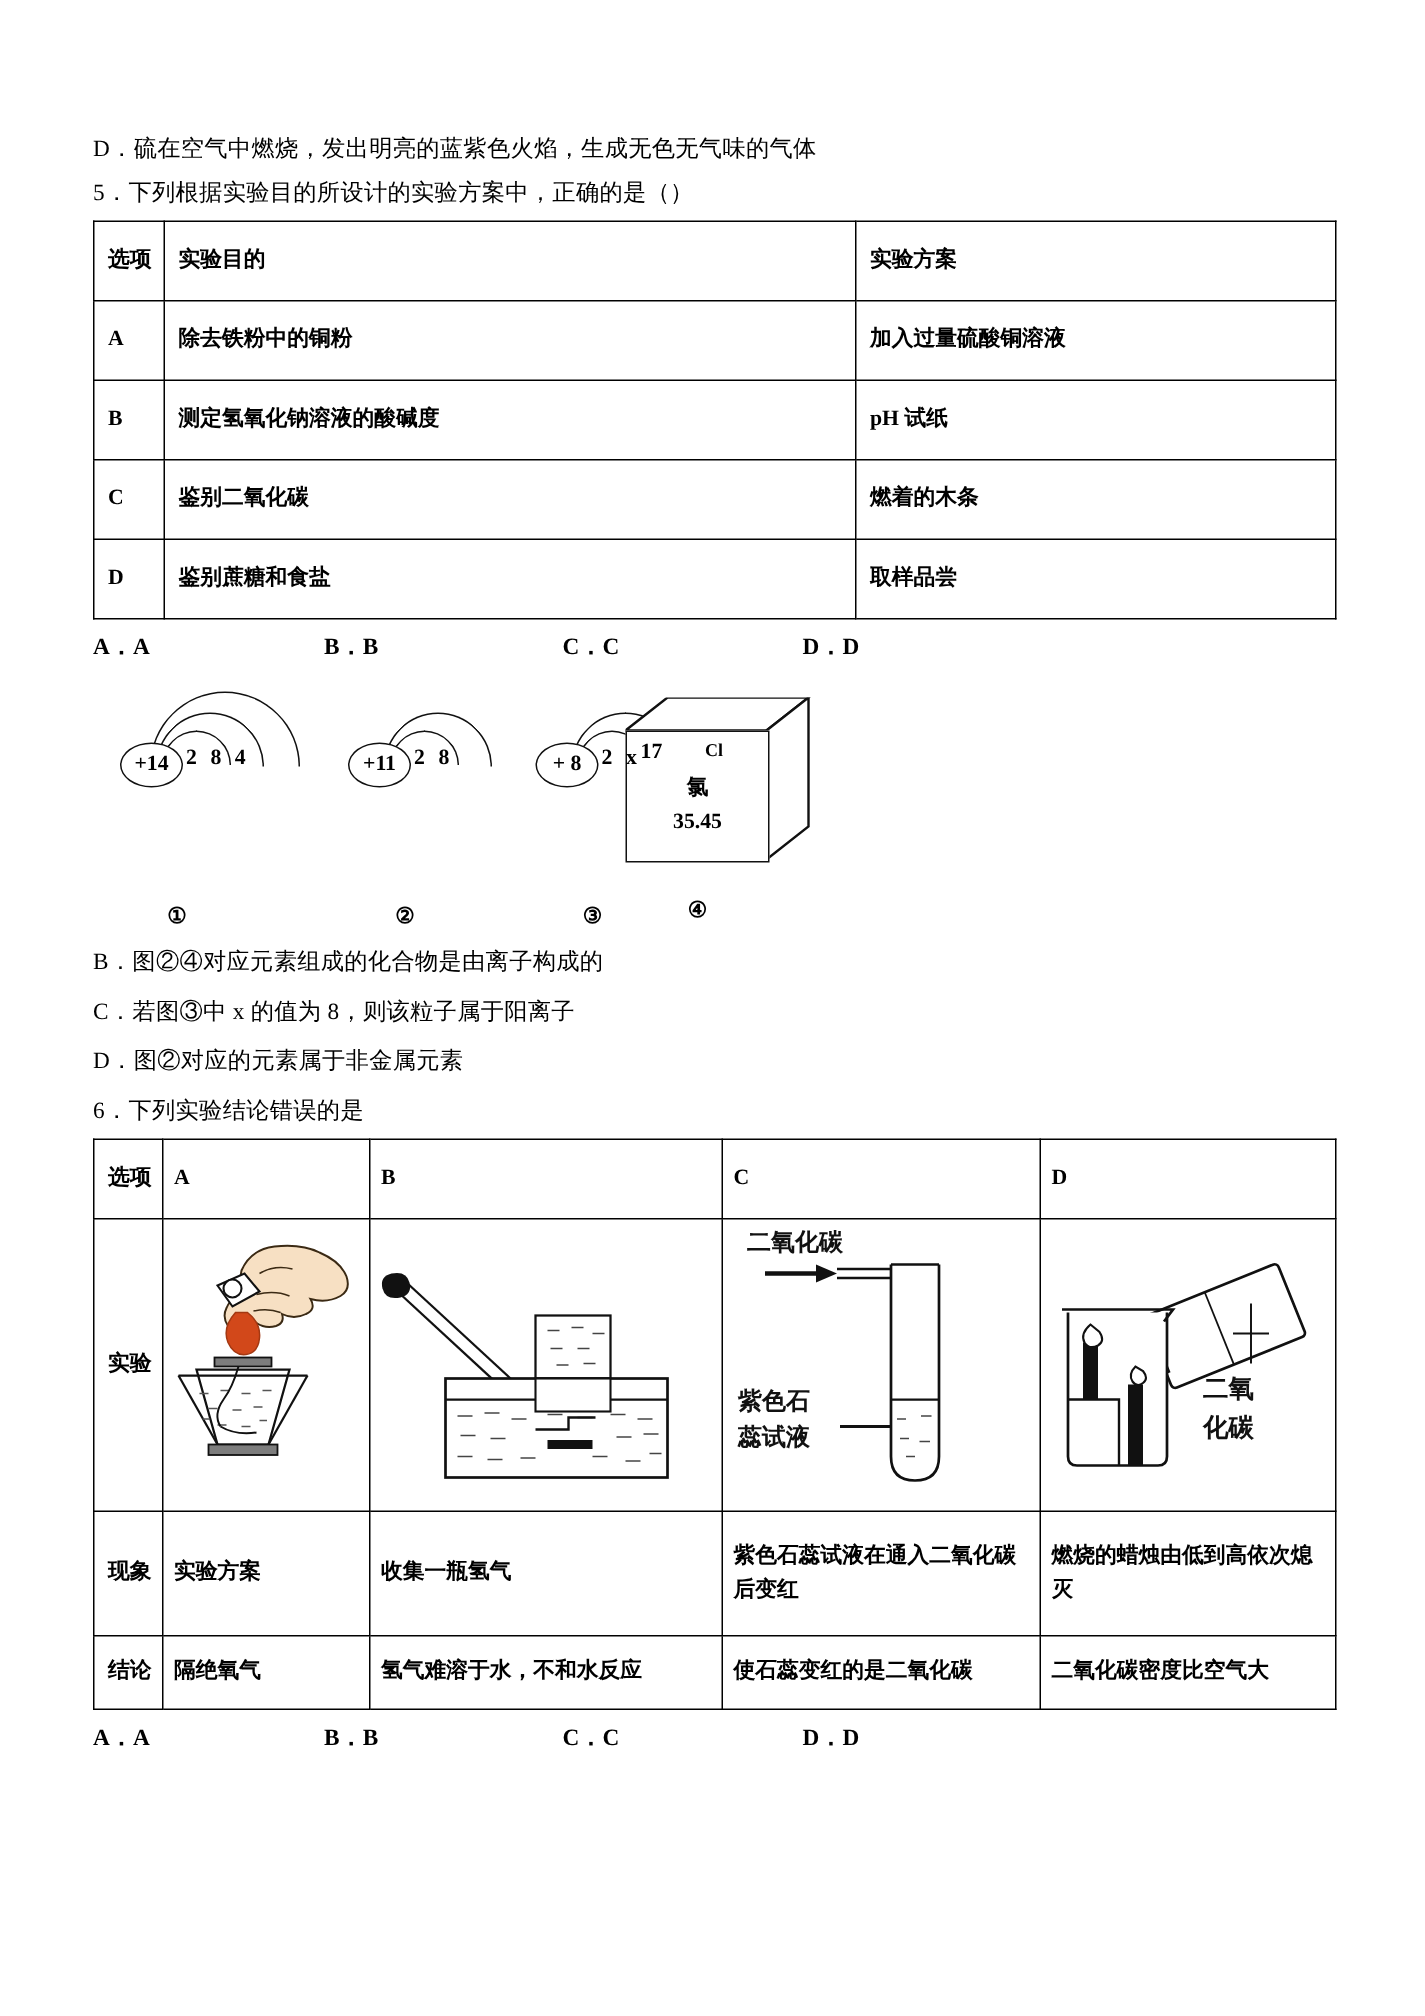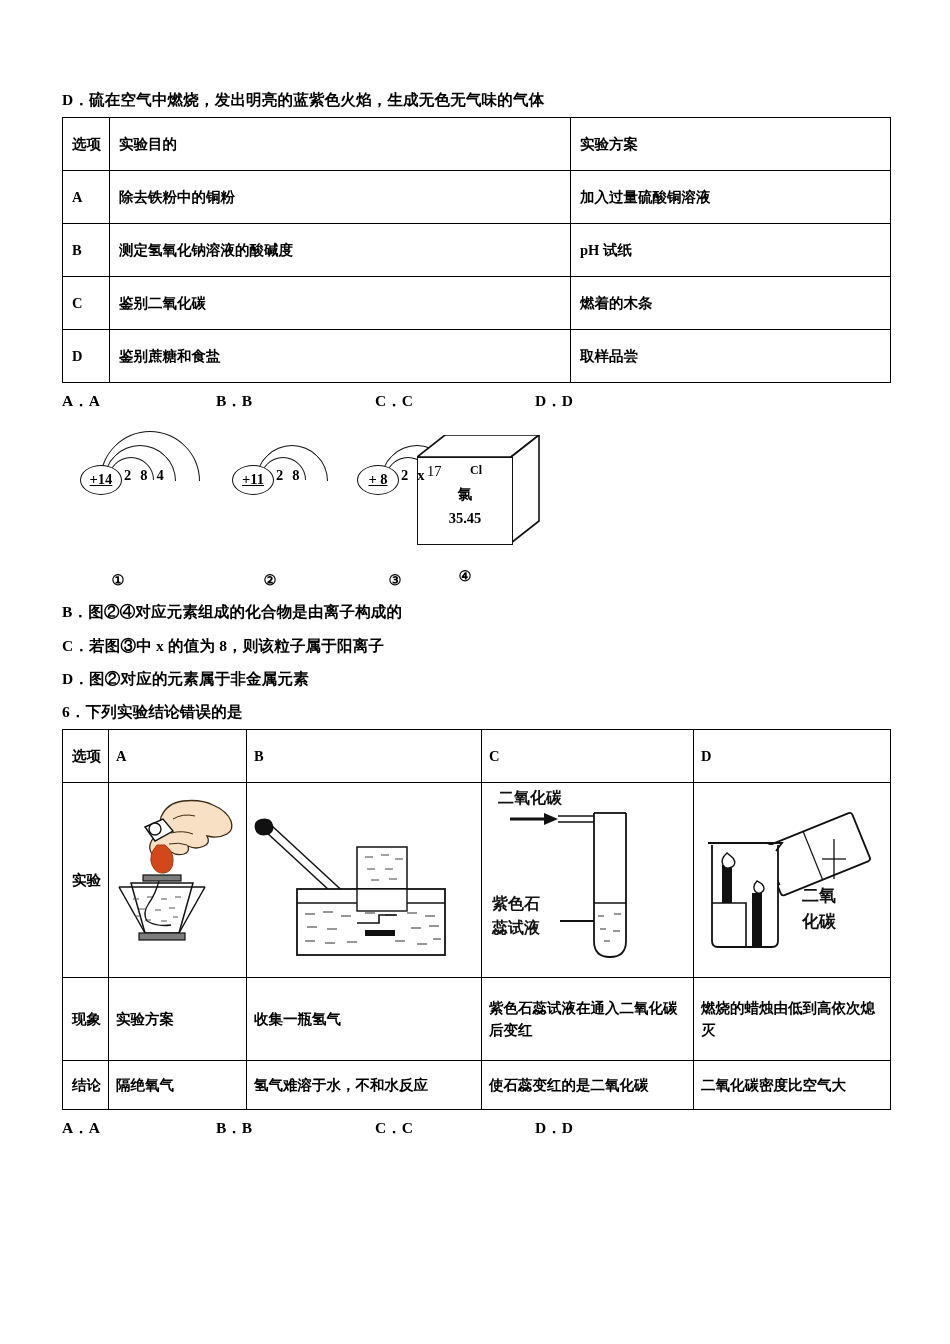--- a/index.html
+++ b/index.html
@@ -6,21 +6,21 @@
   body {
     width:950px; height:1344px;
     background:#ffffff;
     font-family:"Liberation Serif", "DejaVu Serif", serif;
     color:#000;
     overflow:hidden;
   }
   .page { position:relative; width:950px; height:1344px; padding:0; box-sizing:border-box; }
   .content { position:absolute; left:62px; top:88px; width:828px; }
 
-  .qline { font-size:15.5px; font-weight:bold; line-height:1.5; margin:0 0 6px 0; letter-spacing:0.2px; }
+  .qline { font-size:15.5px; font-weight:normal; line-height:1.5; margin:0 0 6px 0; letter-spacing:0.2px; }
   .qline.opt { margin:0 0 10px 0; }
 
   
   table.ex { border-collapse:collapse; width:828px; table-layout:fixed;padding-left:32px; }
   table.ex td { border:1px solid #000; font-size:14.5px; font-weight:bold;
                 padding:9px 8px 9px 9px; vertical-align:middle; line-height:1.55; }
 
   
   table.t1 col.c1 { width:47px; }
   table.t1 col.c2 { width:461px; }
@@ -35,42 +35,42 @@
   .a-c { left:313px; }
   .a-d { left:473px; }
 
   
   .figstrip { position:relative; height:165px; width:828px; margin:12px 0 4px 0; }
   .atom { position:absolute; top:8px; }
   .atom .nuc {
     position:absolute; left:0; top:26px;
     width:40px; height:28px; border:1.6px solid #111; border-radius:50%;
     font-size:14.5px; font-weight:bold; text-align:center; line-height:27px;
-    background:#fff; z-index:3; font-family:"Liberation Serif", serif;text-decoration:underline;
+    background:#fff; z-index:3; font-family:"Liberation Serif", serif;
   }
   .shell { position:absolute; border:1.4px solid #111; border-radius:50%;
            border-color:#111 #111 transparent transparent;
            transform:rotate(-45deg); background:transparent; }
   .s1 { left:28px; top:18px;  width:44px;  height:44px;  }
   .s2 { left:24px; top:6px;   width:70px;  height:70px;  }
   .s3 { left:20px; top:-8px;  width:98px;  height:98px;  }
   .enums { position:absolute; top:28px; left:44px; font-size:14.5px; font-weight:bold; z-index:4;
            white-space:nowrap; }
   .enums i { font-style:normal; display:inline-block; }
   .e1 { margin-right:9px; }
   .e2 { margin-right:9px; }
   .caption { position:absolute; top:133px; font-size:14.5px; font-weight:bold; text-align:center; width:40px; }
 
   
   .cube { position:absolute; top:4px; }
   .cube .face {
     position:absolute; left:0; top:22px; width:94px; height:86px;
     border:1.6px solid #111; background:#fff; z-index:2;
   }
-  .cube .face .num { position:absolute; left:9px; top:5px; font-size:14.5px; font-weight:normal; }
+  .cube .face .num { position:absolute; left:9px; top:5px; font-size:14.5px; font-weight:bold; }
   .cube .face .sym { position:absolute; left:52px; top:5px; font-size:12px; font-weight:bold; }
   .cube .face .cn  { position:absolute; left:0; right:0; top:27px; text-align:center; font-size:14.5px; font-weight:bold; }
   .cube .face .mass{ position:absolute; left:0; right:0; top:52px; text-align:center; font-size:14.5px; font-weight:bold; }
   .cube svg { position:absolute; left:0; top:0; z-index:1; }
 
   
   table.t2 col.k  { width:46px; }
   table.t2 col.a  { width:138px; }
   table.t2 col.b  { width:235px; }
   table.t2 col.c  { width:212px; }
@@ -88,20 +88,21 @@
   svg { display:block; }
 </style>
 </head>
 <body>
 
 <div class="page">
 <div class="content">
 
   <div class="qline">D．硫在空气中燃烧，发出明亮的蓝紫色火焰，生成无色无气味的气体</div>
 
+  <div class="qline">5．下列根据实验目的所设计的实验方案中，正确的是（）</div>
 
   <table class="ex t1">
     <colgroup>
           <col class="c1">
           <col class="c2">
           <col class="c3">
         </colgroup>
     <tbody>
       <tr>
         <td>选项</td>

